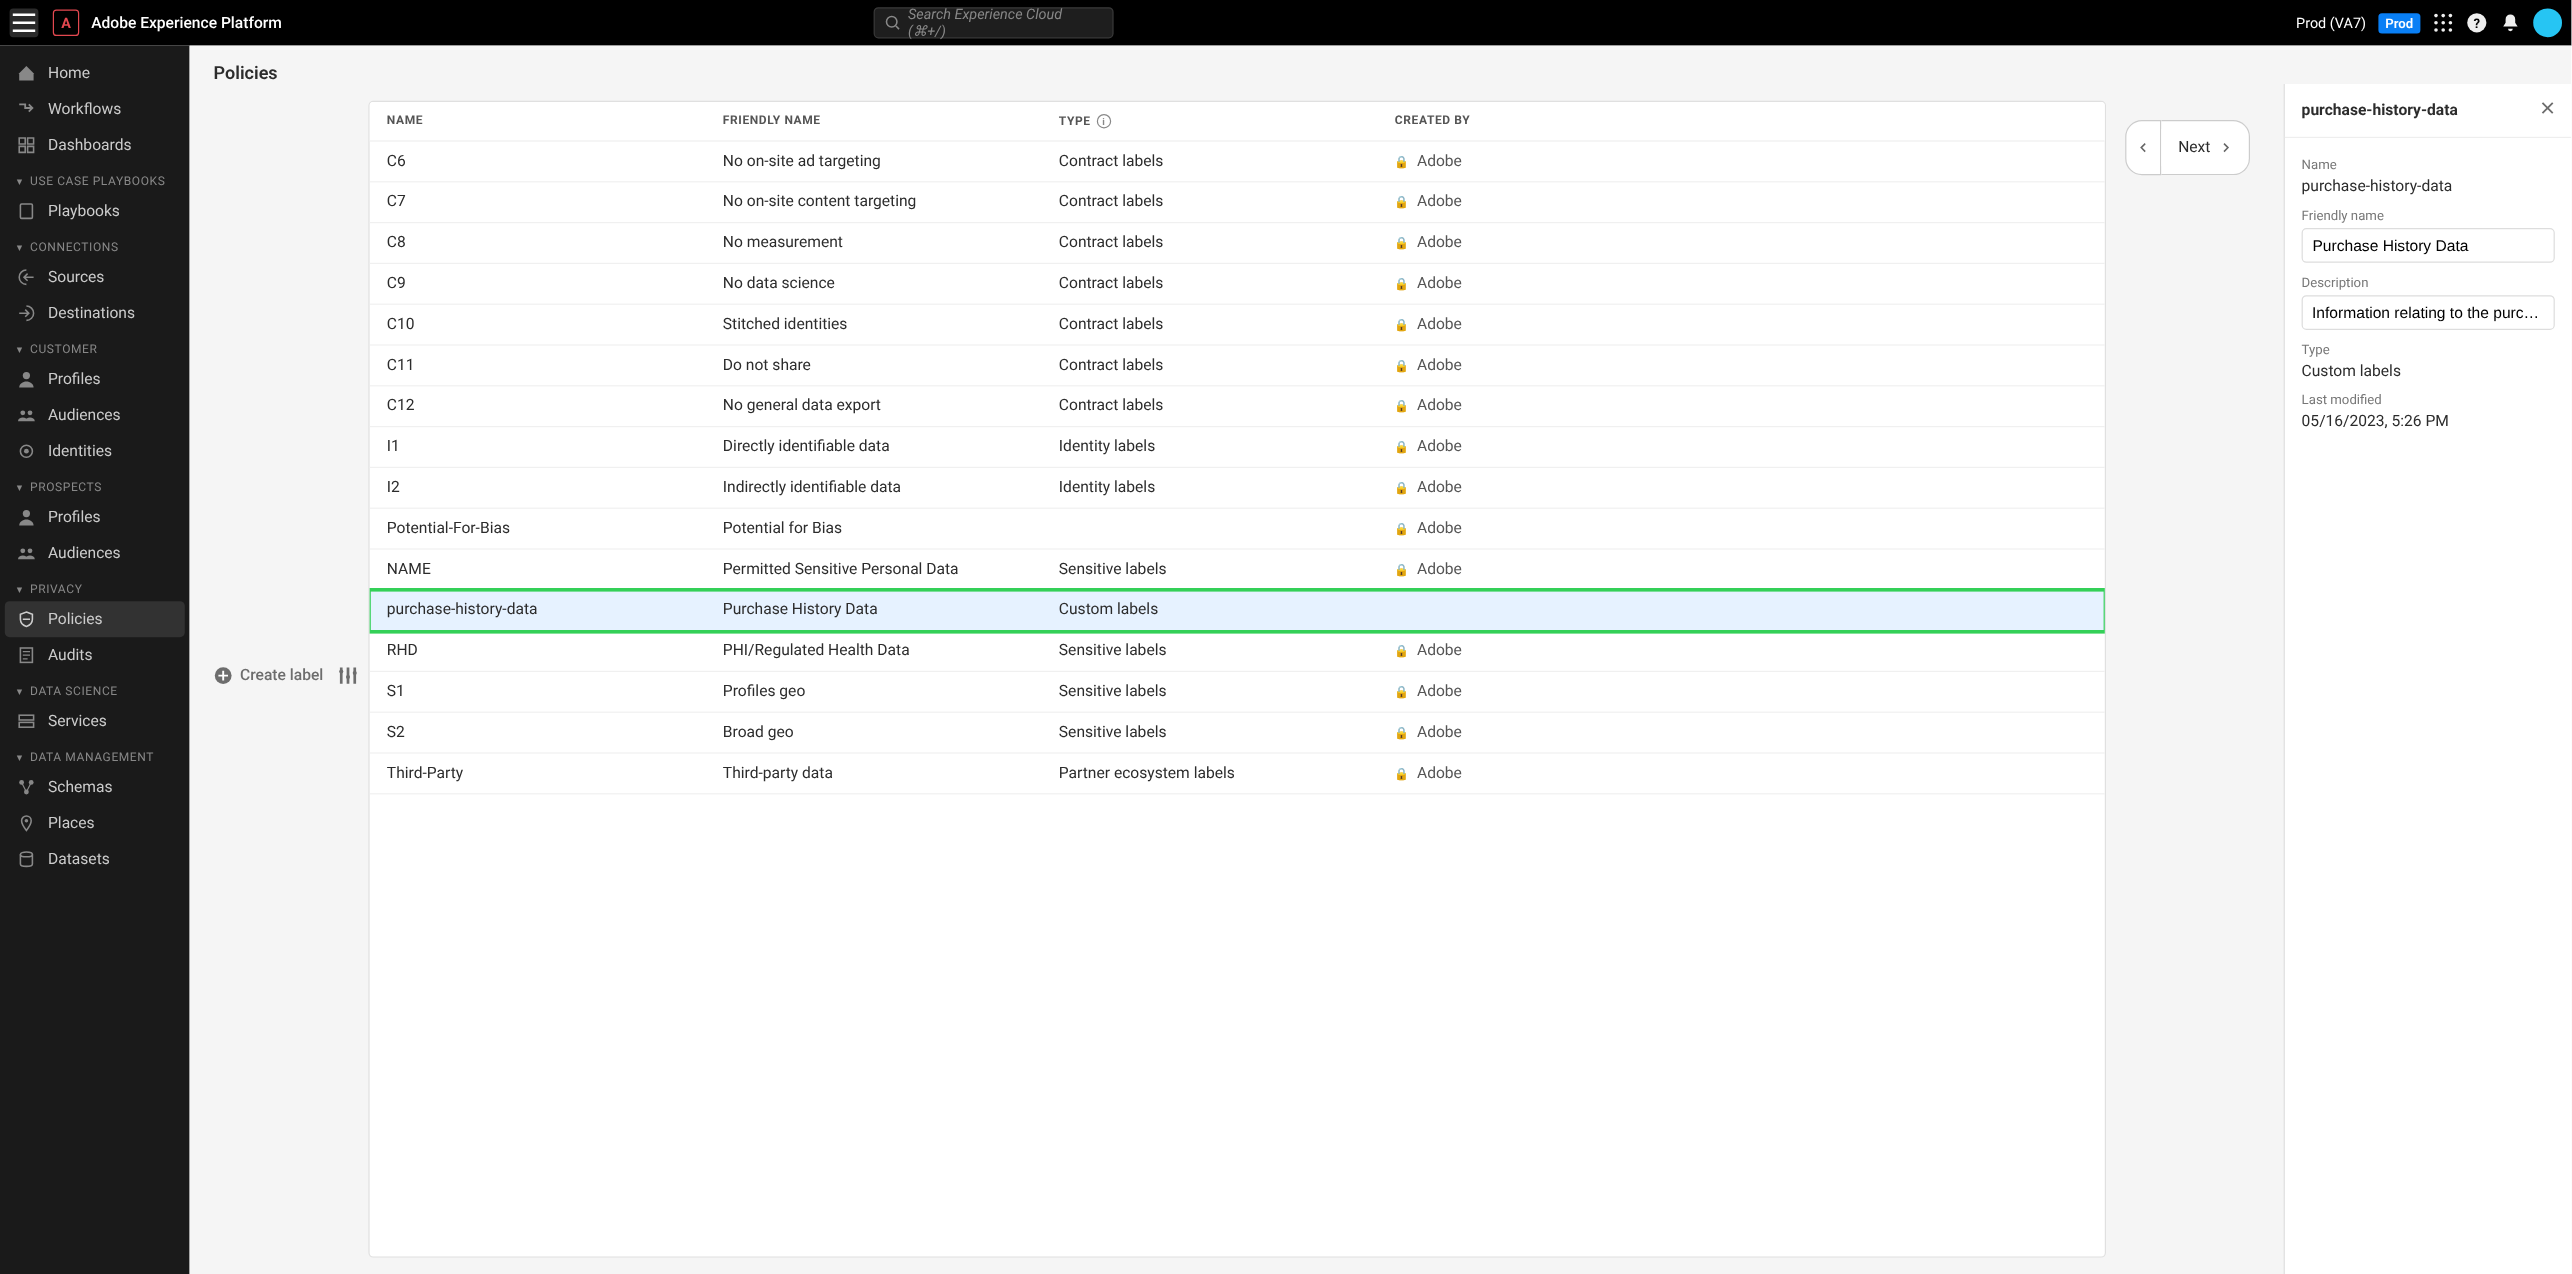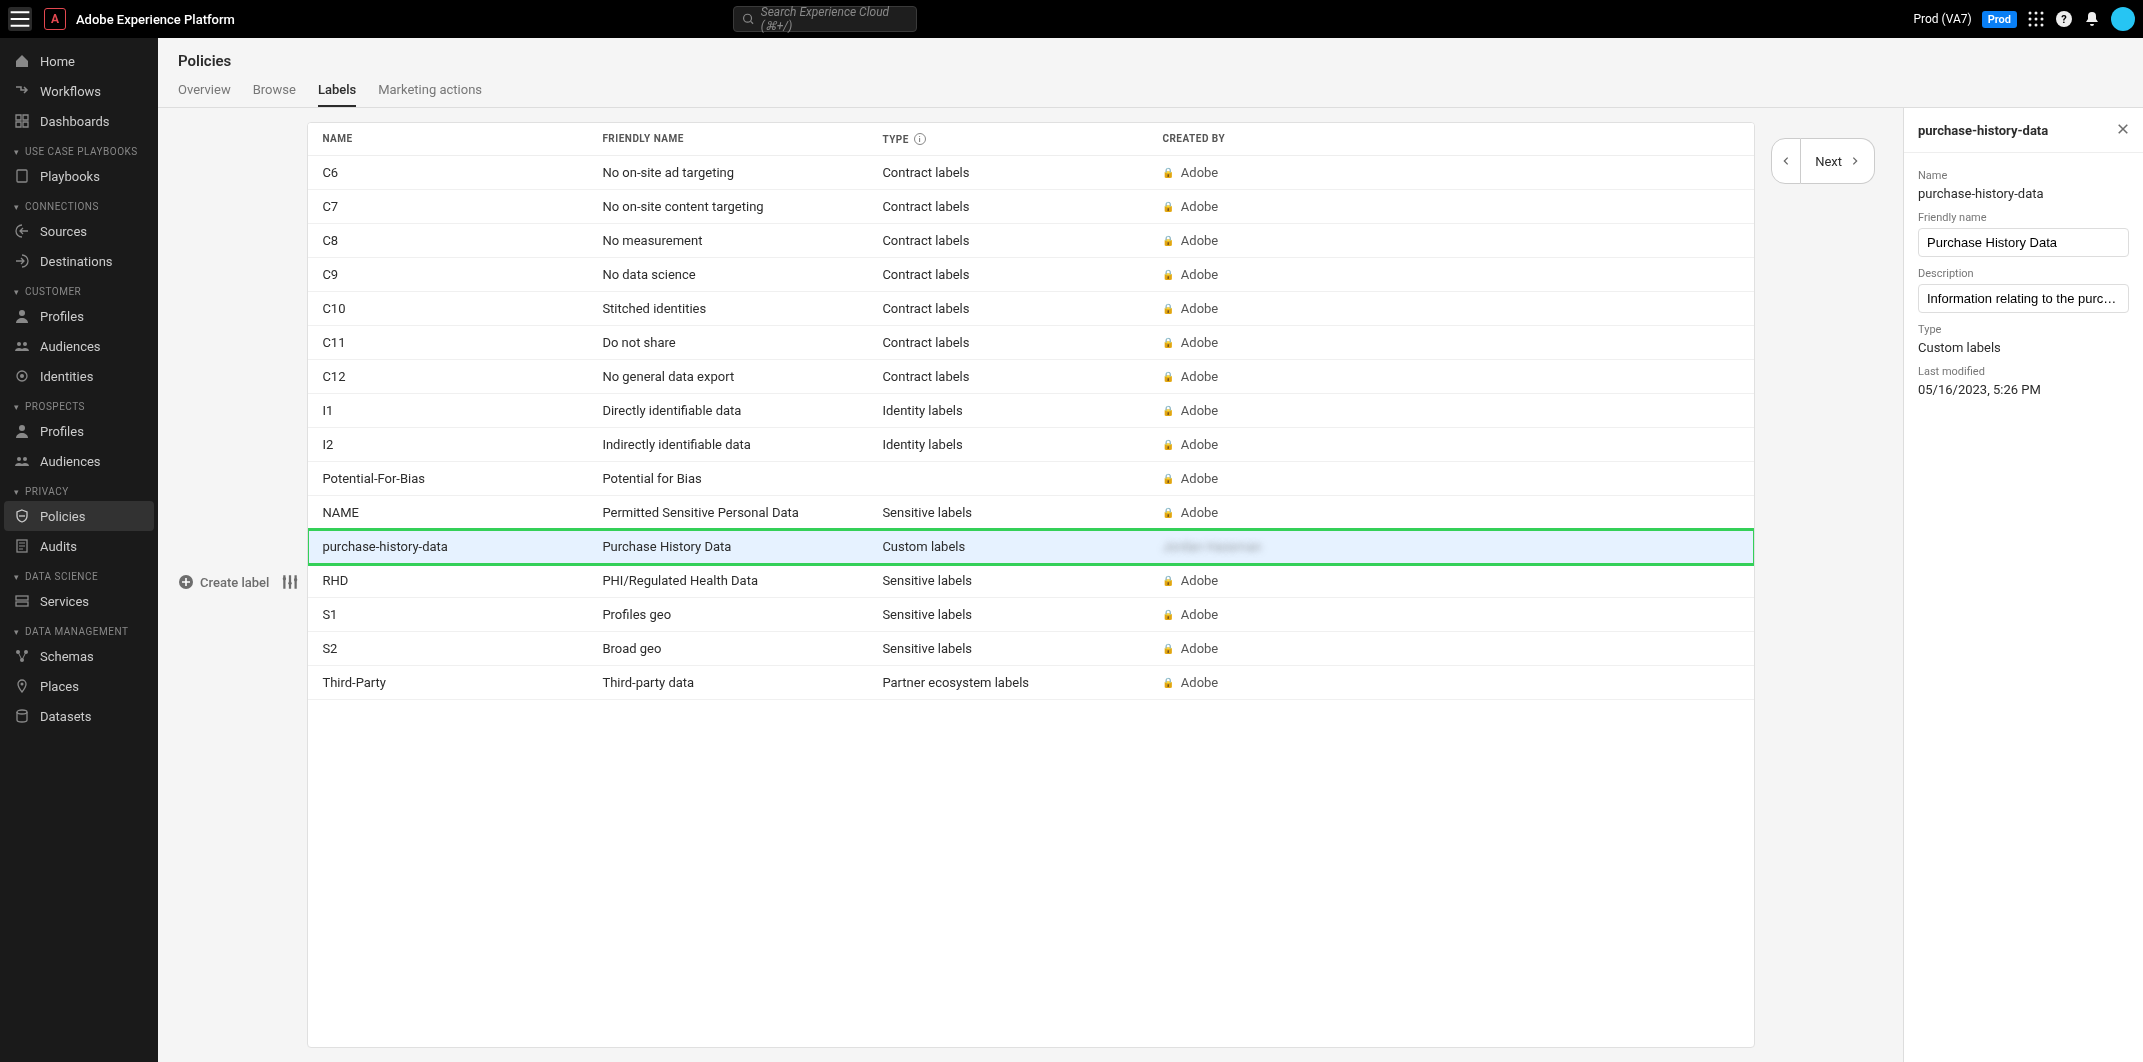--- a/index.html
+++ b/index.html
@@ -3,21 +3,21 @@
   <meta charset="utf-8">
   <style>
     * { box-sizing: border-box; margin: 0; padding: 0; }
     body { font-family: -apple-system, BlinkMacSystemFont, "Segoe UI", Roboto, sans-serif; font-size: 13px; color: #2c2c2c; overflow: hidden; }
 
     
     .topbar { background: #000; height: 38px; display: flex; align-items: center; padding: 0 8px; color: #fff; }
     .hamburger { width: 24px; height: 24px; display: flex; align-items: center; justify-content: center; cursor: pointer; background: #2a2a2a; border-radius: 3px; margin-right: 12px;}
     .logo-badge { width: 22px; height: 22px; background: #000; border: 1px solid #e34850; border-radius: 3px; display: flex; align-items: center; justify-content: center; color: #e34850; font-weight: bold; font-size: 12px; margin-right: 10px; }
     .app-title { font-size: 13px; font-weight: 500; }
-    .search-wrap { margin: 0 auto; width: 184px; background: #1e1e1e; border: 1px solid #3a3a3a; border-radius: 4px; height: 26px; display: flex; align-items: center; padding: 0 8px; color: #888; font-size: 12px; gap: 6px;}
+    .search-wrap { margin: 0 auto; width: 200px; background: #1e1e1e; border: 1px solid #3a3a3a; border-radius: 4px; height: 26px; display: flex; align-items: center; padding: 0 8px; color: #888; font-size: 12px; gap: 6px;}
     .topbar-right { margin-left: auto; display: flex; align-items: center; gap: 10px; }
     .env-label { font-size: 12px; }
     .env-pill { background: #097ff5; color: #fff; font-size: 11px; padding: 2px 6px; border-radius: 3px; font-weight: 600;}
     .top-icon { width: 18px; height: 18px; display: flex; align-items: center; justify-content: center; cursor: pointer; color: #eee; }
     .avatar { width: 24px; height: 24px; border-radius: 50%; background: #26c5f3; }
 
     
     .shell { display: flex; height: calc(100vh - 38px); }
 
     
@@ -309,26 +309,20 @@
           </span>
           <span>Datasets</span>
         </div>
       </div>
   </div>
 
   <div class="main">
     <div class="page-header">
       <div class="page-title">Policies</div>
     </div>
-    <div class="tabs" id="tabs">
-        <div class="tab">Overview</div>
-        <div class="tab">Browse</div>
-        <div class="tab active">Labels</div>
-        <div class="tab">Marketing actions</div>
-      </div>
 
     <div class="content-area">
       <div class="table-wrap">
         <div class="table-actions">
           <div class="create-label">
             <svg viewBox="0 0 16 16" style="width:16px;height:16px">
                 <circle cx="8" cy="8" r="7" fill="#6d6d6d"></circle>
                 <path d="M8 4v8M4 8h8" stroke="#fff" stroke-width="1.6"></path>
               </svg>
             <span>Create label</span>
@@ -450,23 +444,20 @@
                 <div>Sensitive labels</div>
                 <div class="cell-created">
                   <span class="lock-icon">🔒</span>
                   <span class="">Adobe</span>
                 </div>
               </div>
               <div class="trow selected">
                 <div>purchase-history-data</div>
                 <div>Purchase History Data</div>
                 <div>Custom labels</div>
-                <div class="cell-created">
-                  <span class="blurred">Jordan Hassman</span>
-                </div>
               </div>
               <div class="trow">
                 <div>RHD</div>
                 <div>PHI/Regulated Health Data</div>
                 <div>Sensitive labels</div>
                 <div class="cell-created">
                   <span class="lock-icon">🔒</span>
                   <span class="">Adobe</span>
                 </div>
               </div>

